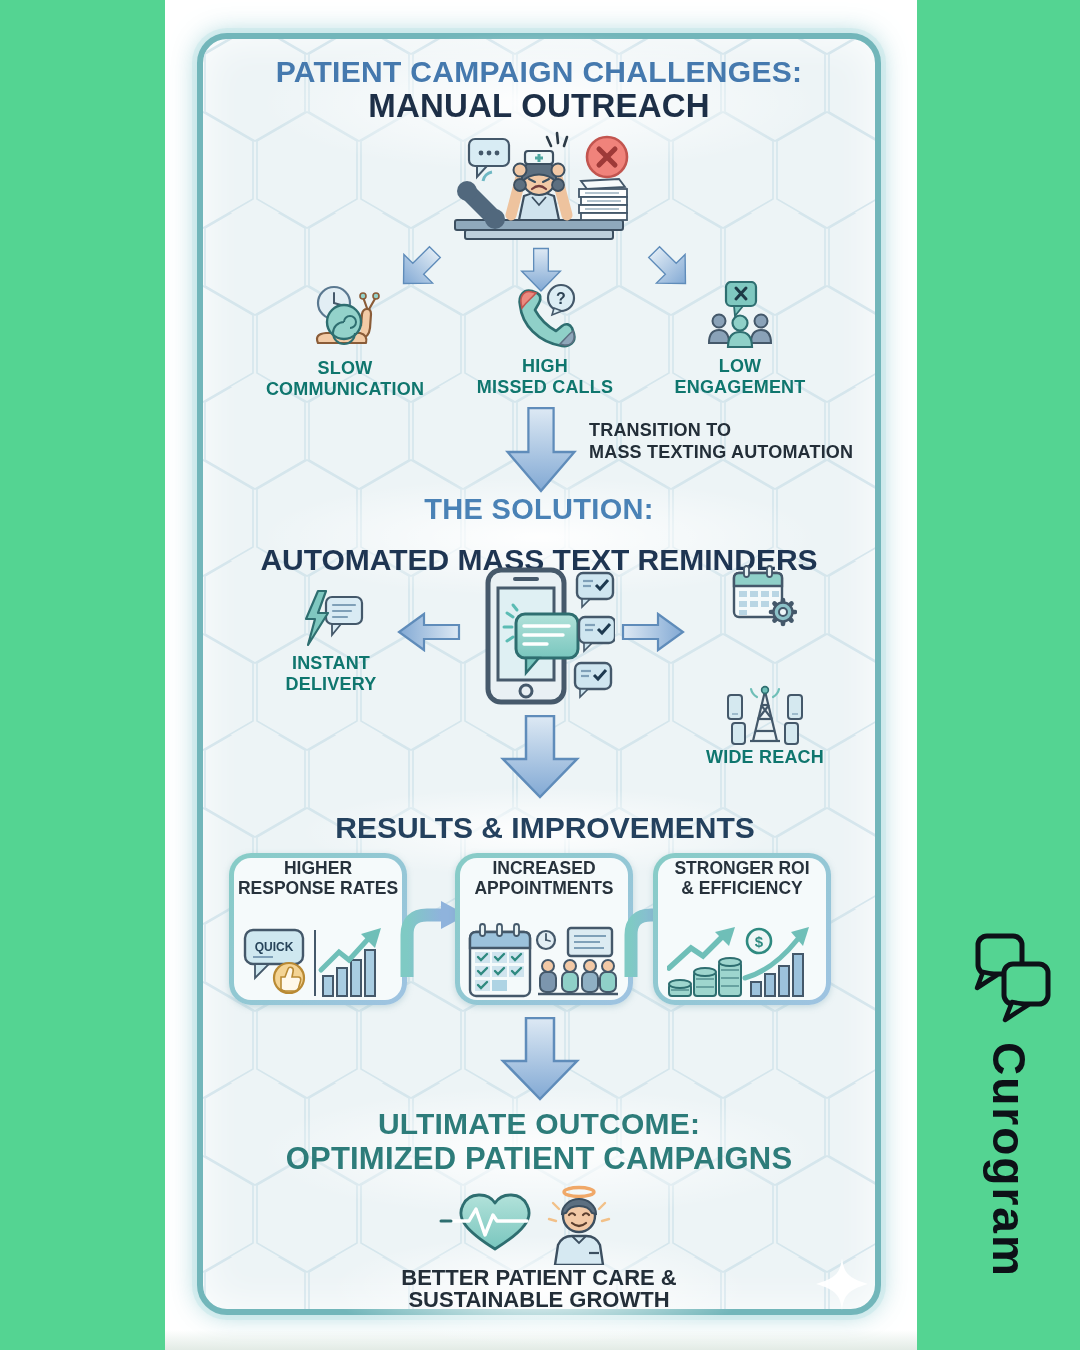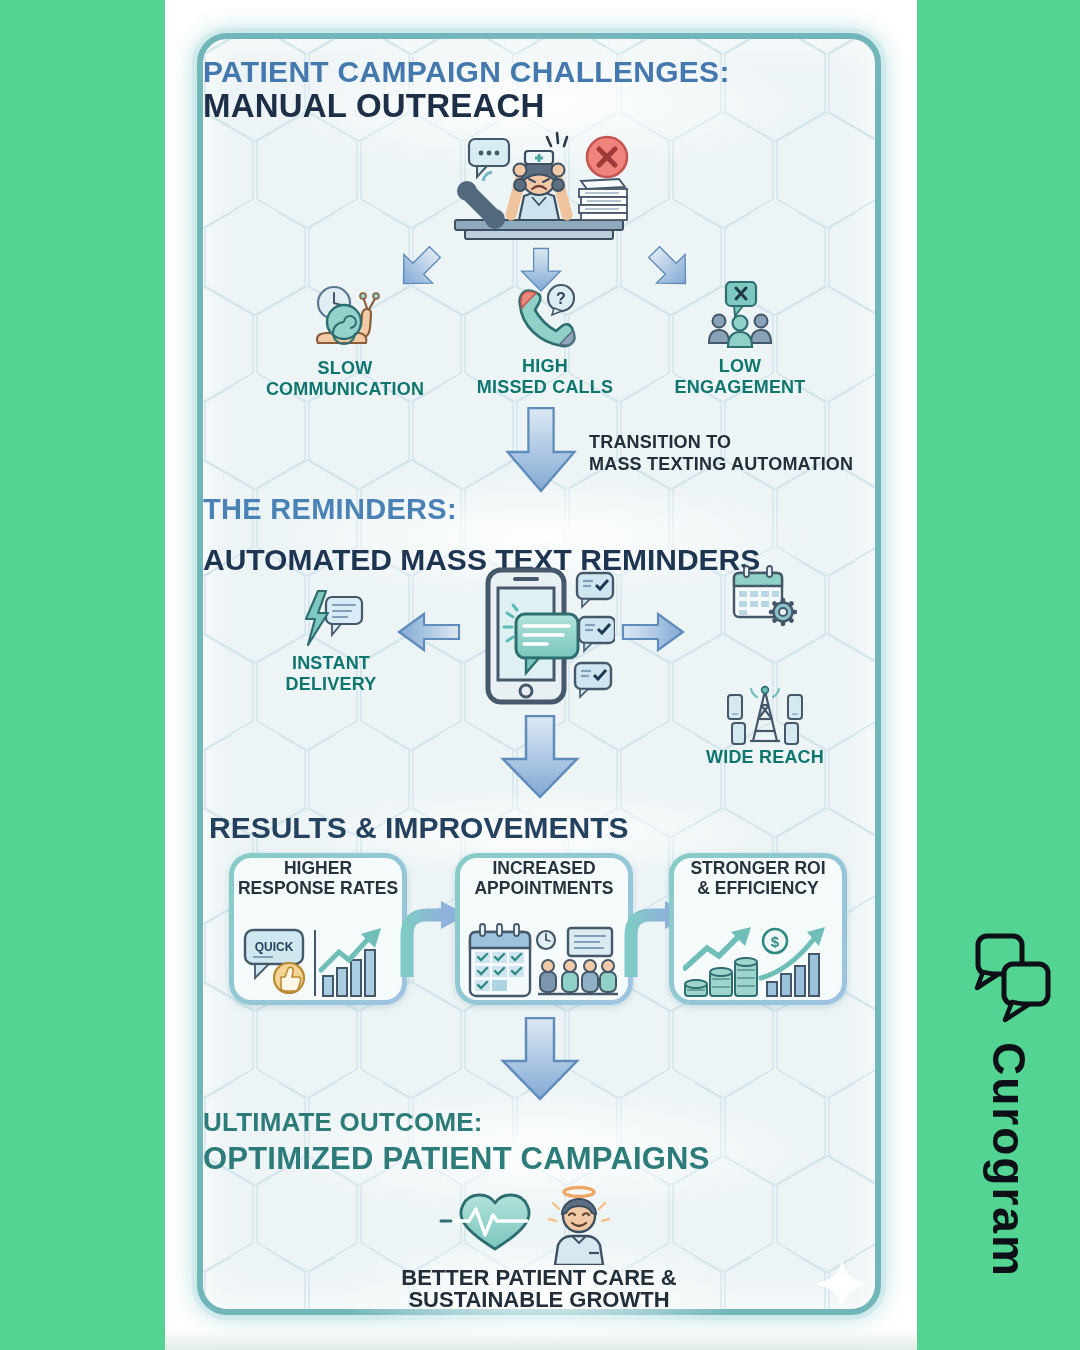--- a/index.html
+++ b/index.html
@@ -17,28 +17,28 @@
   
   .card{
     position:absolute;left:197px;top:33px;width:684px;height:1282px;
     box-sizing:border-box;border:6px solid #72b6ba;border-radius:30px;
     background:#edf4f6;
     box-shadow:0 0 0 5px rgba(199,232,234,.55), 0 0 26px rgba(148,205,210,.85), inset 0 0 40px rgba(255,255,255,.9);
   }
   .hexbg{position:absolute;left:0;top:0;width:100%;height:100%;border-radius:24px;pointer-events:none;}
   .cloud{position:absolute;background:radial-gradient(closest-side, rgba(255,255,255,.95), rgba(255,255,255,0));pointer-events:none;}
   .abs{position:absolute;}
-  .ctr{left:0;width:672px;text-align:left;}
+  .ctr{left:0;width:672px;text-align:center;}
   
   .h-blue   {font-weight:bold;font-size:30px;color:#4579ae;letter-spacing:.3px;}
   .h-navy   {font-weight:bold;font-size:33px;color:#1d2f47;letter-spacing:.2px;}
   .h-solb   {font-weight:bold;font-size:29px;color:#4a82b6;letter-spacing:.3px;}
   .h-soln   {font-weight:bold;font-size:30px;color:#1e3552;}
   .h-res    {font-weight:bold;font-size:30px;color:#24415e;padding-left:6px;}
-  .h-teal   {font-weight:bold;font-size:26px;color:#2d7c7a;letter-spacing:.2px;}
+  .h-teal   {font-weight:bold;font-size:30px;color:#2d7c7a;letter-spacing:.2px;}
   .lbl{font-weight:bold;font-size:18px;line-height:21px;color:#0f766e;text-align:center;letter-spacing:.2px;}
   .lbl2{font-weight:bold;font-size:18px;line-height:22px;color:#232e38;text-align:left;letter-spacing:.2px;}
   .cap{font-weight:bold;font-size:22px;line-height:22px;color:#232e38;text-align:center;}
   
   .rbox{position:absolute;width:178px;height:152px;border-radius:22px;padding:5px;box-sizing:border-box;
     background:linear-gradient(135deg,#86ccc6,#9fc3e2);box-shadow:0 2px 6px rgba(120,170,180,.35);}
   .rbox-in{width:100%;height:100%;border-radius:17px;background:#f5fafb;
     display:flex;flex-direction:column;align-items:center;justify-content:space-between;box-sizing:border-box;}
   .rbox-title{font-weight:bold;font-size:17.5px;line-height:20px;color:#27323c;text-align:center;}
   
@@ -244,26 +244,26 @@
     </svg>
     <div class="lbl" style="margin-top:7px;">
       <div>LOW</div>
       <div>ENGAGEMENT</div>
     </div>
   </div>
 
   <svg class="abs" style="left:302px;top:368px;" width="72" height="86" viewBox="0 0 80 84" preserveAspectRatio="none">
     <use href="#shape-down-arrow" fill="url(#gd)" stroke="#5f8cba" stroke-width="2.5"></use>
   </svg>
-  <div class="abs lbl2" style="left:386px;top:380px;margin-top:12px;">
+  <div class="abs lbl2" style="left:386px;top:380px;">
     <div>TRANSITION TO</div>
     <div>MASS TEXTING AUTOMATION</div>
   </div>
 
-  <div class="abs ctr h-solb" style="top:454px;">THE REMINDERS:</div>
+  <div class="abs ctr h-solb" style="top:454px;">THE SOLUTION:</div>
   <div class="abs ctr h-soln" style="top:504px;">AUTOMATED MASS TEXT REMINDERS</div>
 
   <svg class="abs" style="left:95px;top:550px;" width="66" height="60" viewBox="0 0 66 60">
     <rect x="28" y="8" width="36" height="27" rx="6" fill="#d9ebf4" stroke="#44586a" stroke-width="2.2"></rect>
     <g stroke="#7fa0b8" stroke-width="2.2" stroke-linecap="round">
       <line x1="35" y1="16" x2="57" y2="16"></line>
         <line x1="35" y1="22" x2="53" y2="22"></line>
         <line x1="35" y1="28" x2="49" y2="28"></line>
     </g>
     <polygon points="34,35 43,35 34,46" fill="#d9ebf4" stroke="#44586a" stroke-width="1.8"></polygon>
@@ -477,21 +477,21 @@
         </g>
       </svg>
     </div>
   </div>
 
   <svg class="abs" style="left:414px;top:856px;" width="80" height="84" viewBox="0 0 80 84">
     <path d="M14,82 L14,40 Q14,20 34,20 L48,20" fill="none" stroke="url(#gel)" stroke-width="13"></path>
     <polygon points="48,6 74,20 48,34" fill="#8fb3dc"></polygon>
   </svg>
 
-  <div class="rbox" style="left:466px;top:814px;">
+  <div class="rbox" style="left:450px;top:814px;">
     <div class="rbox-in">
       <div class="rbox-title">
         <div>STRONGER ROI</div>
         <div>&amp; EFFICIENCY</div>
       </div>
       <svg width="150" height="74" viewBox="0 0 150 74" style="margin-top:6px;">
         <g fill="#9ed6ce" stroke="#2e6e70" stroke-width="2">
           <rect x="2" y="58" width="22" height="12" rx="3"></rect>
             <ellipse cx="13" cy="58" rx="11" ry="4"></ellipse>
           <rect x="27" y="46" width="22" height="24" rx="3"></rect>

